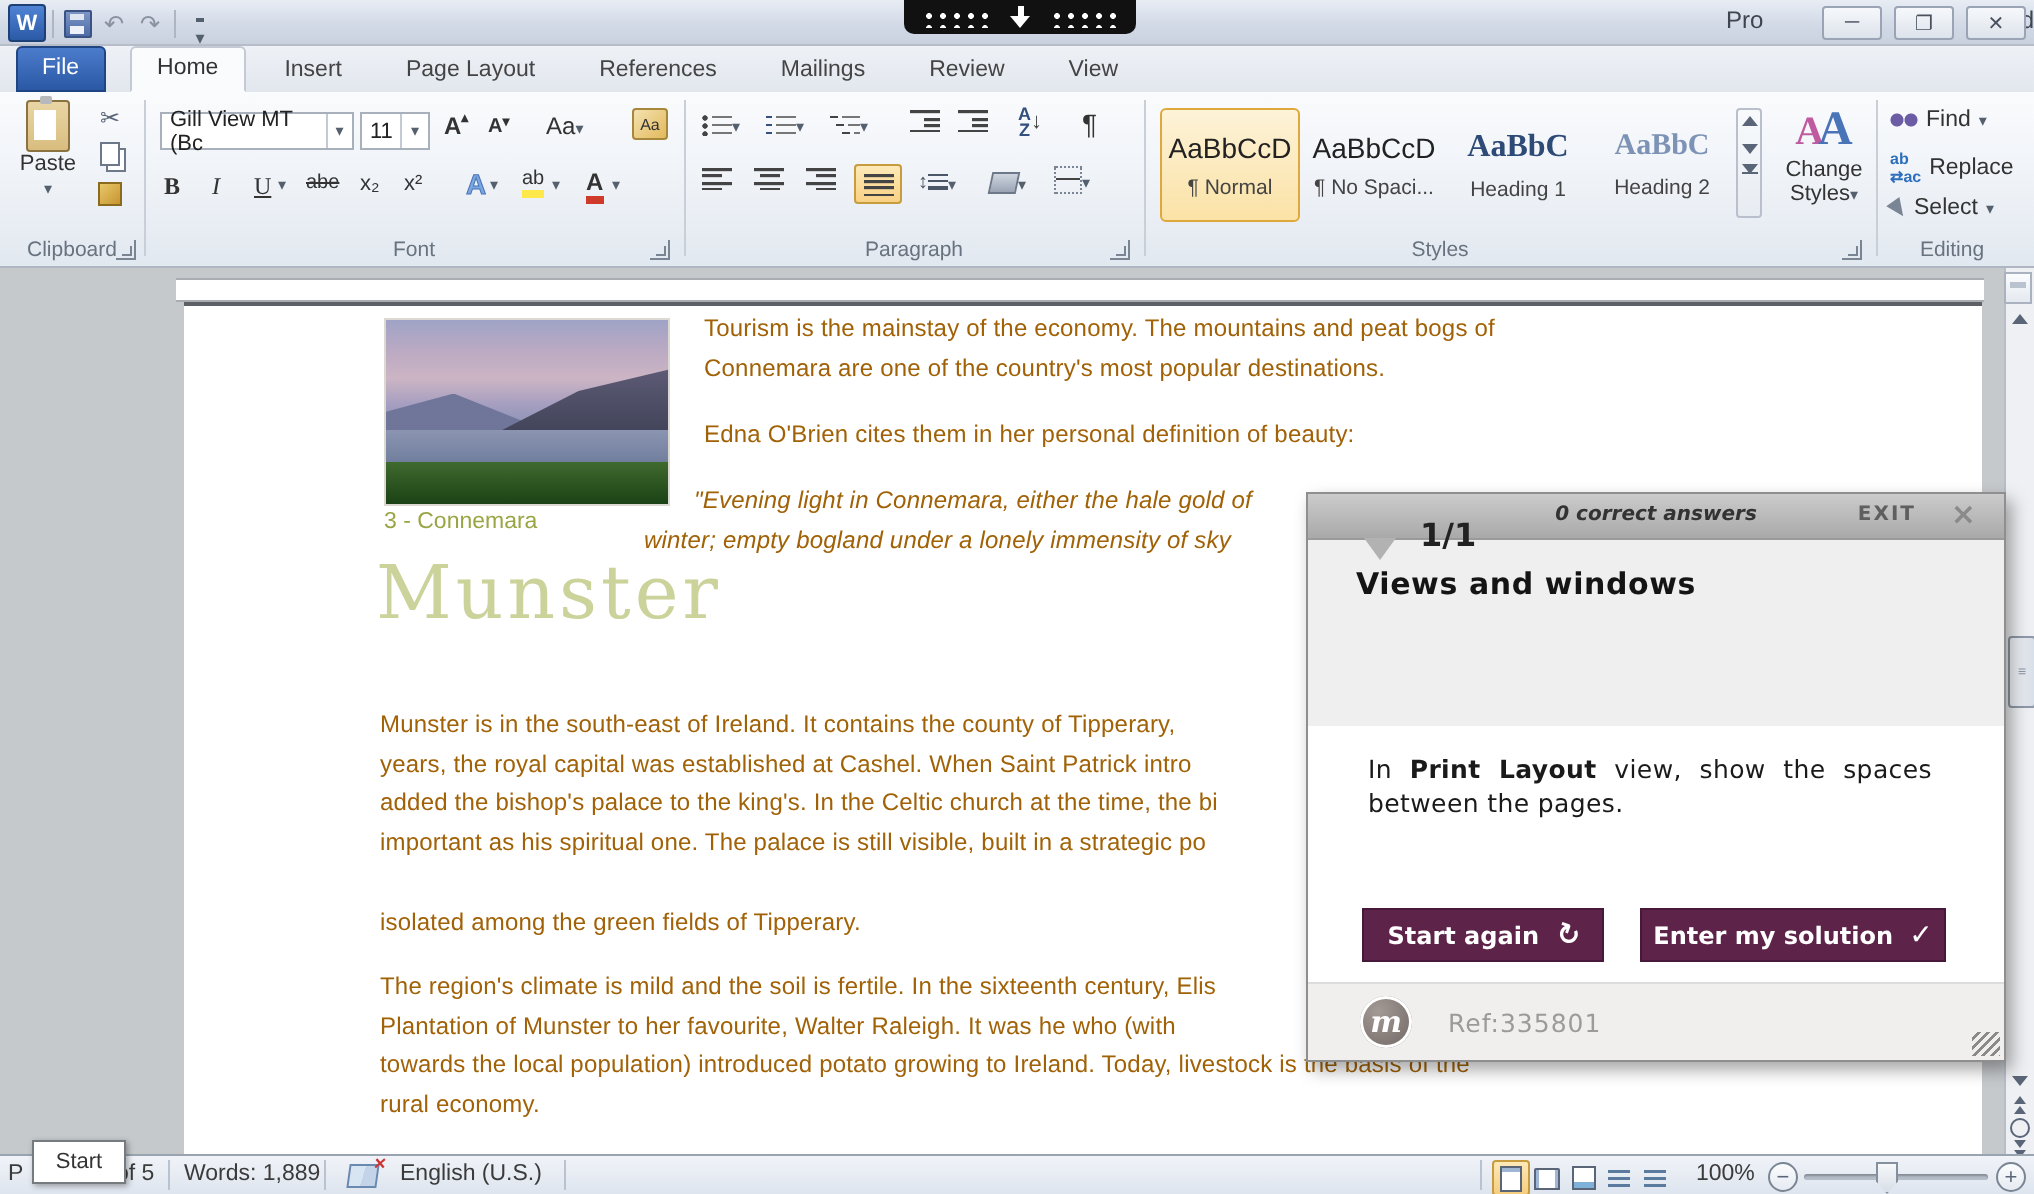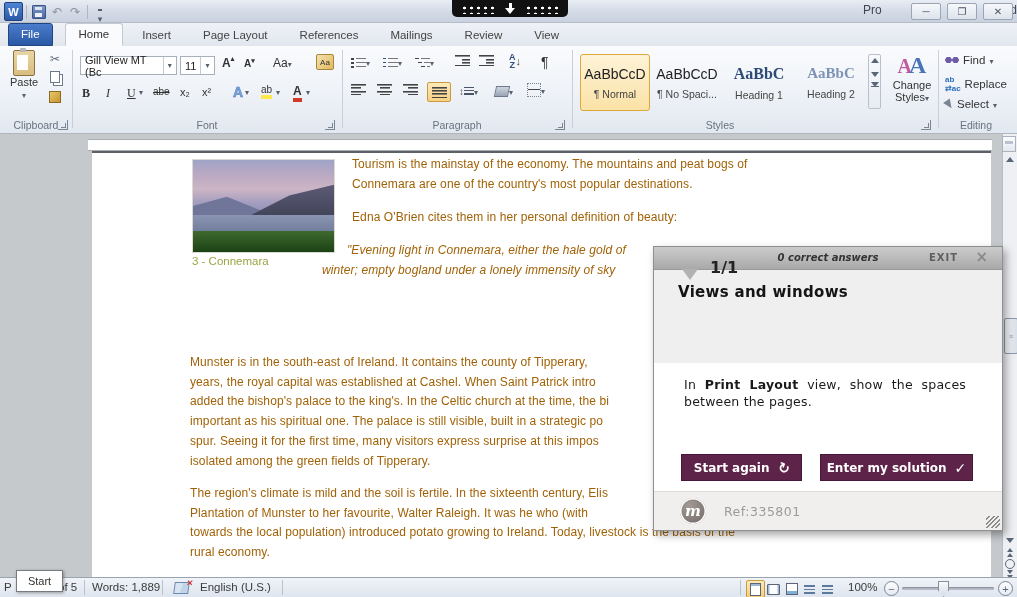--- a/index.html
+++ b/index.html
@@ -427,25 +427,25 @@
           <div class="mtn"></div>
         <div class="water"></div>
           <div class="land"></div>
       </div>
       <div id="caption" style="left:100px;top:102px;">3 - Connemara</div>
       <div class="docline" style="left:260px;top:4px;">Tourism is the mainstay of the economy. The mountains and peat bogs of</div>
       <div class="docline" style="left:260px;top:24px;">Connemara are one of the country's most popular destinations.</div>
       <div class="docline" style="left:260px;top:57px;">Edna O'Brien cites them in her personal definition of beauty:</div>
       <div class="docline quote" style="left:255px;top:90px;">"Evening light in Connemara, either the hale gold of</div>
       <div class="docline quote" style="left:230px;top:110px;">winter; empty bogland under a lonely immensity of sky</div>
+      <div id="munster" style="left:96px;top:122px;">Munster</div>
       <div class="docline" style="left:98px;top:202px;">Munster is in the south-east of Ireland. It contains the county of Tipperary,</div>
       <div class="docline" style="left:98px;top:222px;">years, the royal capital was established at Cashel. When Saint Patrick intro</div>
       <div class="docline" style="left:98px;top:241px;">added the bishop's palace to the king's. In the Celtic church at the time, the bi</div>
       <div class="docline" style="left:98px;top:261px;">important as his spiritual one. The palace is still visible, built in a strategic po</div>
-      <div class="docline" style="left:98px;top:281px;">spur. Seeing it for the first time, many visitors express surprise at this impos</div>
       <div class="docline" style="left:98px;top:301px;">isolated among the green fields of Tipperary.</div>
       <div class="docline" style="left:98px;top:333px;">The region's climate is mild and the soil is fertile. In the sixteenth century, Elis</div>
       <div class="docline" style="left:98px;top:353px;">Plantation of Munster to her favourite, Walter Raleigh. It was he who (with</div>
       <div class="docline" style="left:98px;top:372px;">towards the local population) introduced potato growing to Ireland. Today, livestock is the basis of the</div>
       <div class="docline" style="left:98px;top:392px;">rural economy.</div>
     </div>
   </div>
 
   <div id="vscroll">
     <div id="rulerbtn"></div>

